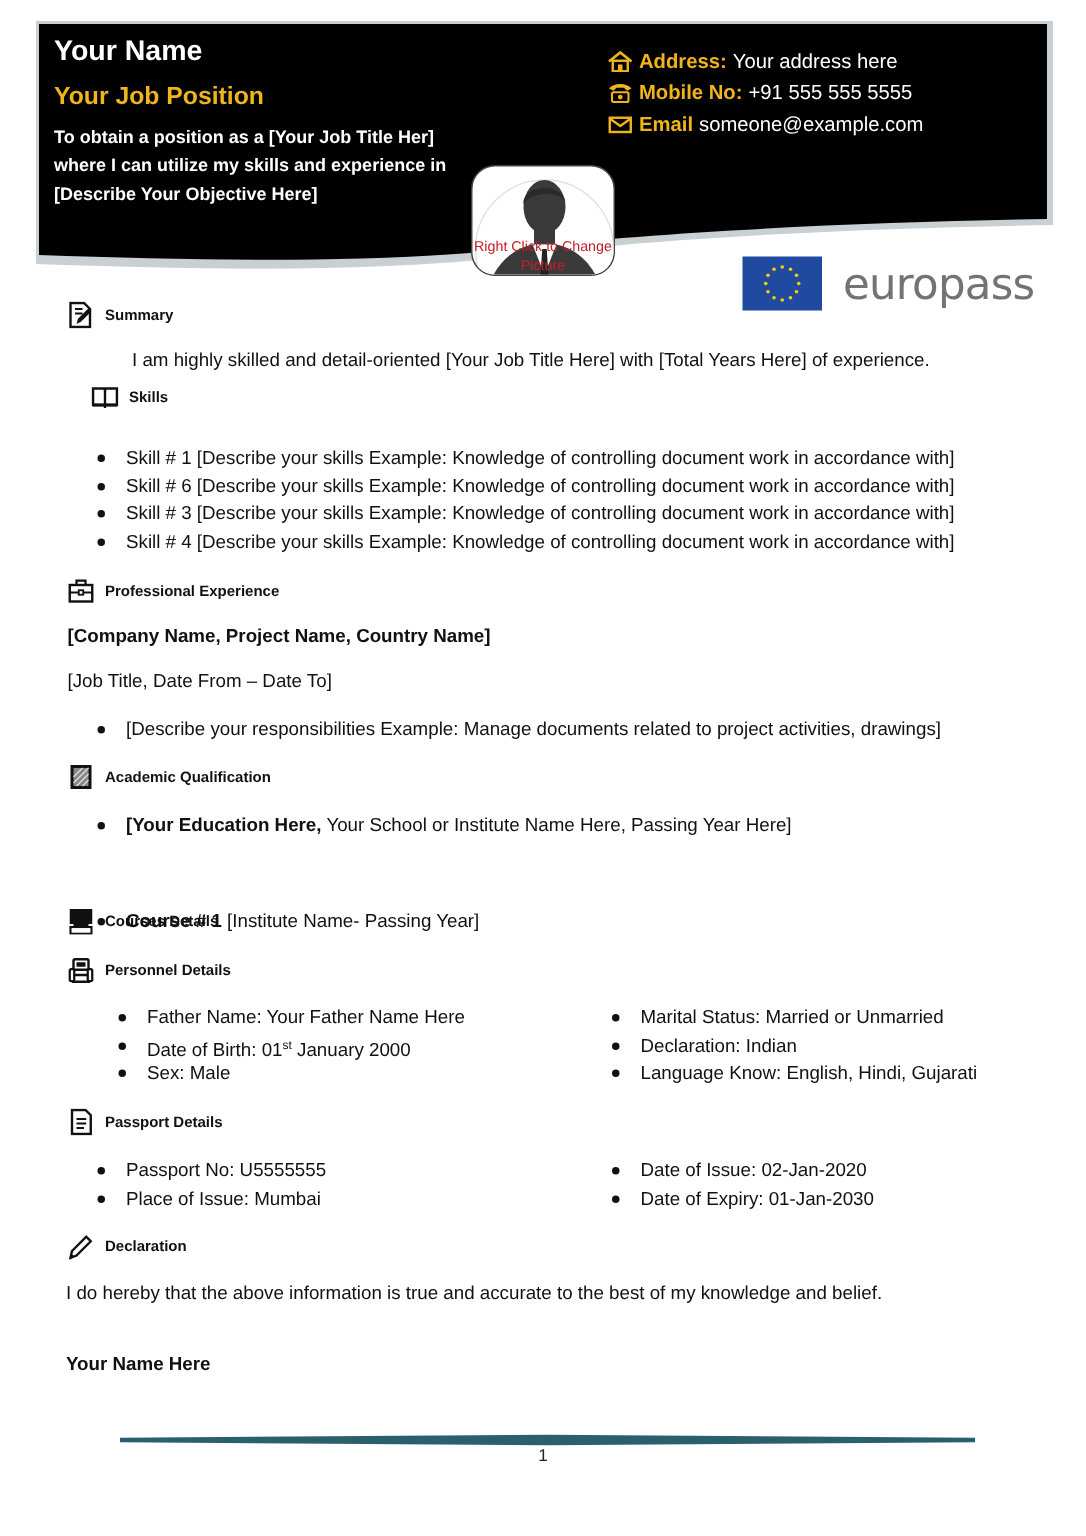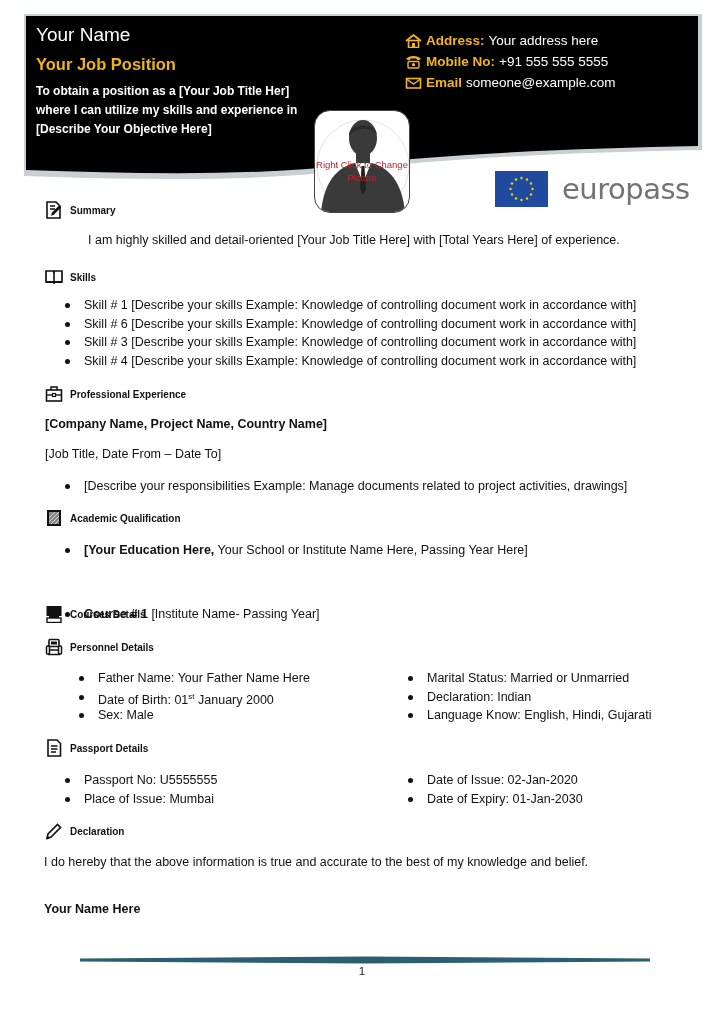--- a/index.html
+++ b/index.html
@@ -2,30 +2,30 @@
 <html><head>
 <meta charset="utf-8">
 <style>
   * { box-sizing: border-box; margin: 0; padding: 0; }
   html, body { width: 724px; height: 1024px; background: #ffffff; overflow: hidden; }
   body { position: relative; font-family: "Liberation Sans", "DejaVu Sans", sans-serif; color: #111; }
 
   
   .header-wrap { position: absolute; left: 22px; top: 12px; width: 680px; height: 170px; }
   .header-svg { position: absolute; left: 0; top: 0; }
-  .hdr-name { position: absolute; left: 14px; top: 12px; font-size: 19px; font-weight: normal; color: #ffffff; }
+  .hdr-name { position: absolute; left: 14px; top: 12px; font-size: 19px; font-weight: bold; color: #ffffff; }
   .hdr-job { position: absolute; left: 14px; top: 43px; font-size: 16.5px; font-weight: bold; color: #f0b41c; }
   .hdr-objective { position: absolute; left: 14px; top: 70px; width: 290px; font-size: 12px; font-weight: bold; color: #ffffff; line-height: 19px; }
   .contact { position: absolute; left: 383px; top: 15px; font-size: 13.5px; color: #ffffff; }
   .contact-row { display: flex; align-items: flex-end; height: 21px; white-space: nowrap; }
   .contact-icon { width: 17px; height: 14px; margin-right: 4px; display: inline-block; }
   .contact-label { color: #f0b41c; font-weight: bold; margin-right: 4px; }
 
   
-  .photo { position: absolute; left: 314px; top: 110px; width: 96px; height: 103px; background: #ffffff; border: 1.5px solid #444; border-radius: 16px; overflow: hidden; }
+  .photo { position: absolute; left: 314px; top: 110px; width: 96px; height: 74px; background: #ffffff; border: 1.5px solid #444; border-radius: 16px; overflow: hidden; }
   .photo-caption { position: absolute; left: 0; top: 47px; width: 100%; text-align: center; font-size: 9.5px; color: #c4202a; line-height: 13px; }
 
   
   .europass { position: absolute; left: 495px; top: 171px; display: flex; align-items: center; }
   .eu-flag { width: 53px; height: 36px; background: #1f4aa0; position: relative; }
   .europass-text { margin-left: 14px; font-size: 29px; color: #737373; font-family: "DejaVu Sans", sans-serif; letter-spacing: -0.5px; line-height: 36px; }
 
   
   .section-title { position: absolute; left: 45px; display: flex; align-items: center; font-size: 10px; font-weight: bold; color: #111; }
   .sec-icon { width: 18px; height: 18px; margin-right: 7px; display: inline-block; }
@@ -120,21 +120,21 @@
 <div class="section-title" style="top:201px;">
   <svg class="sec-icon" viewBox="0 0 18 18">
     <path d="M2 1 L11 1 L15 5 L15 17 L2 17 Z" fill="none" stroke="#111" stroke-width="1.6"></path>
     <path d="M5 5 L10 5 M5 8 L10 8" stroke="#111" stroke-width="1.4"></path>
     <path d="M6 15 L7 11.5 L14 4.5 L16 6.5 L9 13.5 Z" fill="#111"></path>
   </svg>
   <span>Summary</span>
 </div>
 <div class="text" style="left:88px; top:233px;">I am highly skilled and detail-oriented [Your Job Title Here] with [Total Years Here] of experience.</div>
 
-<div class="section-title" style="top:268px;">
+<div class="section-title" style="top:256px;margin-left:16px;">
   <svg class="sec-icon" viewBox="0 0 18 18">
     <path d="M1 3 L8.5 3 L9 4 L9.5 3 L17 3 L17 14 L1 14 Z" fill="none" stroke="#111" stroke-width="1.7"></path>
     <path d="M9 4 L9 16" stroke="#111" stroke-width="1.6"></path>
     <path d="M1 14 L17 14" stroke="#111" stroke-width="2"></path>
   </svg>
   <span>Skills</span>
 </div>
 <ul class="bullets" style="left:62px; top:296px;">
   <li>Skill # 1 [Describe your skills Example: Knowledge of controlling document work in accordance with]</li>
   <li>Skill # 6 [Describe your skills Example: Knowledge of controlling document work in accordance with]</li>

